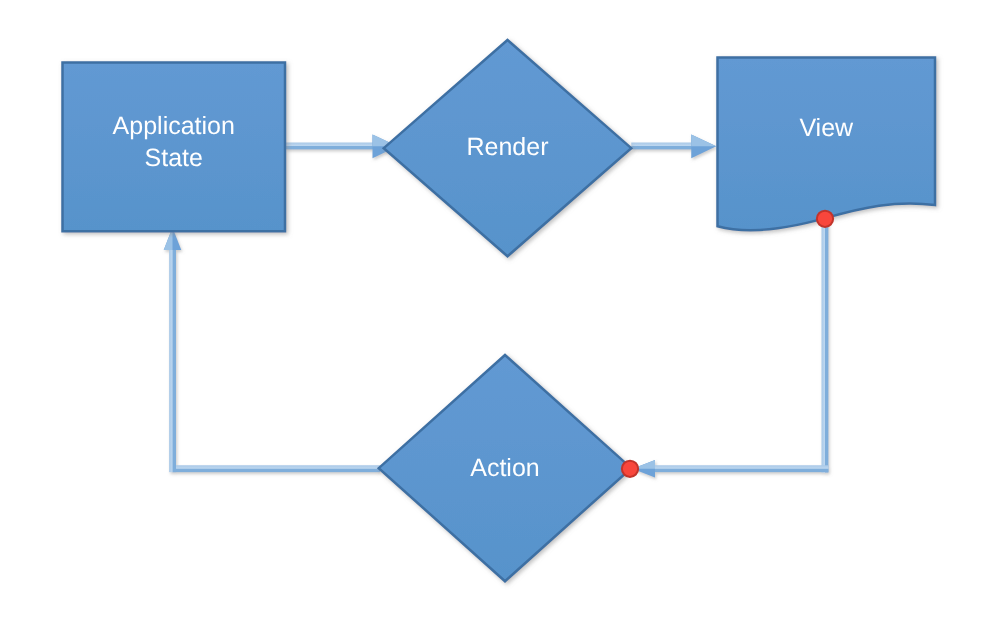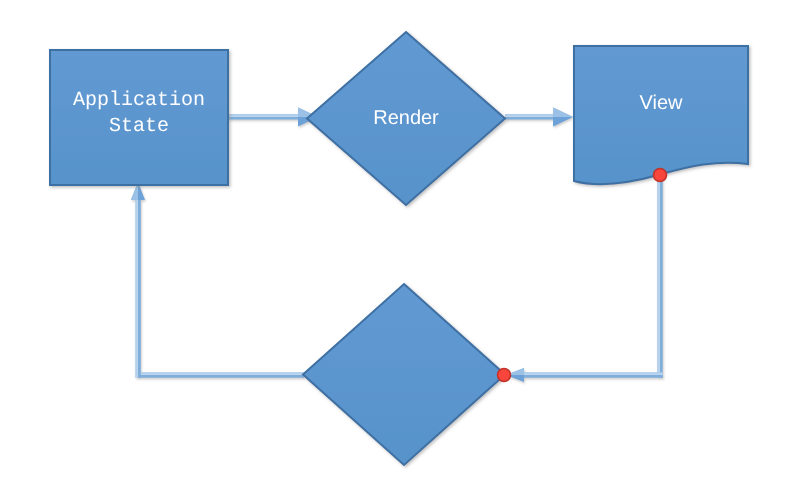--- a/index.html
+++ b/index.html
@@ -34,21 +34,20 @@
     line-height: 26px;
     text-align: center;
     white-space: pre-line;
     pointer-events: none;
     text-rendering: geometricPrecision;
   }
   #label-application-state {
     left: 50px;
     top: 88px;
     width: 178px;
-    font-family: Liberation Mono, monospace;
   }
   #label-render {
     left: 307px;
     top: 105px;
     width: 198px;
   }
   #label-view {
     left: 574px;
     top: 90px;
     width: 174px;
@@ -128,14 +127,15 @@
     <circle cx="504" cy="375" r="6.5" fill="#F8463C" stroke="#C2342B" stroke-width="1.6"></circle>
   </svg>
 
   <div class="node-label" id="label-application-state">Application
 State</div>
 
   <div class="node-label" id="label-view">View</div>
 
   <div class="node-label" id="label-render">Render</div>
 
+  <div class="node-label" id="label-action">Action</div>
 
 </div>
 
 </body></html>

